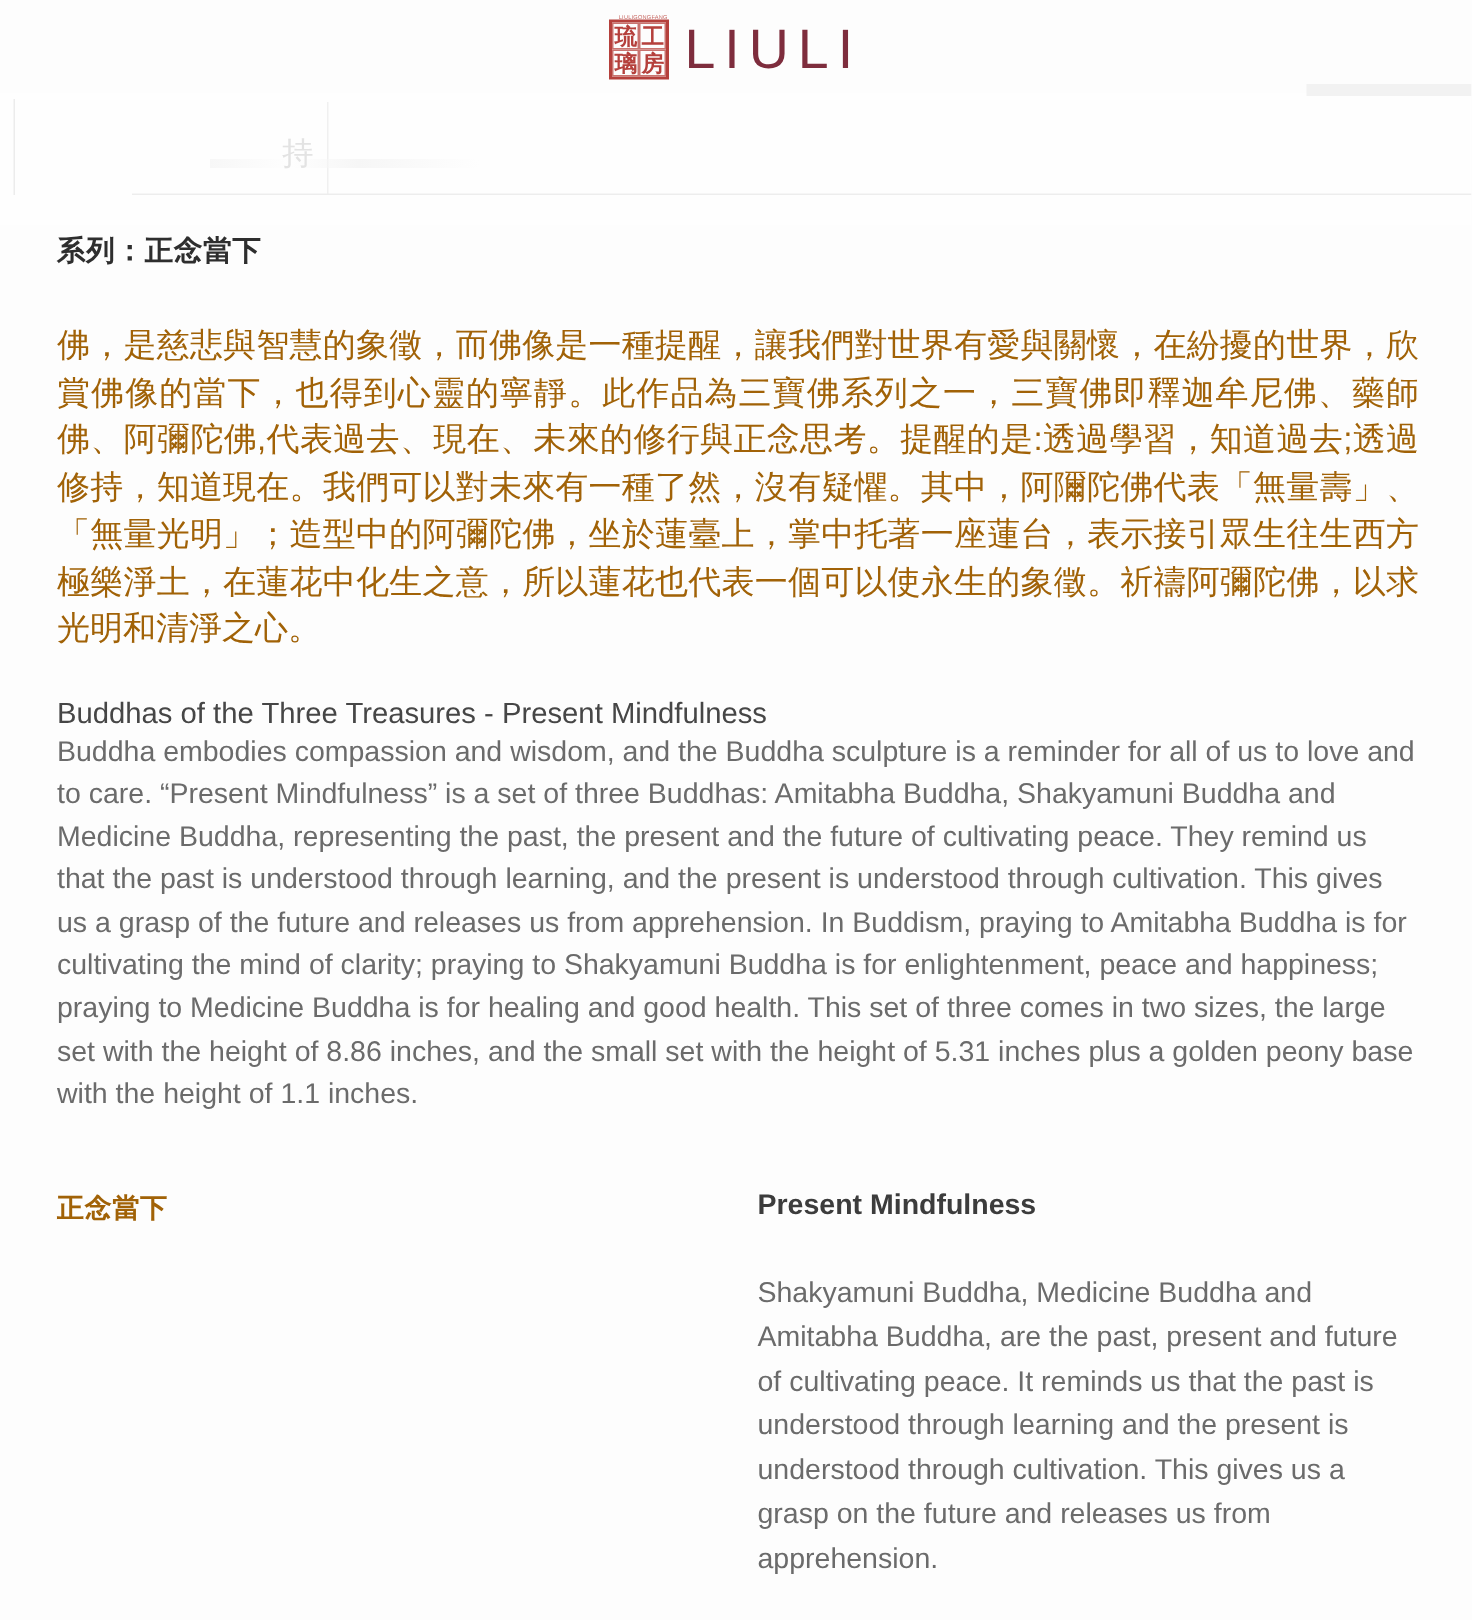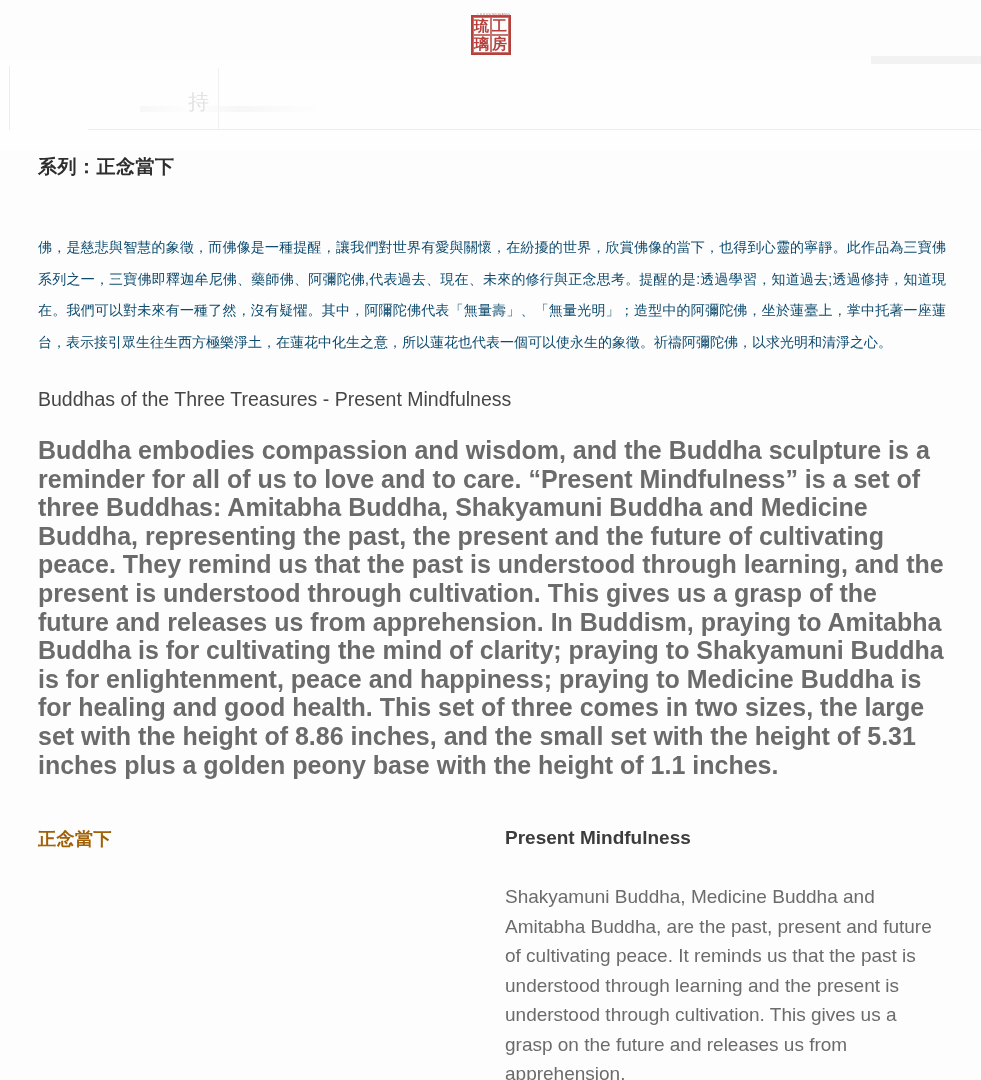--- a/index.html
+++ b/index.html
@@ -75,31 +75,30 @@
     margin-top:4px;
     font-size:19px;font-weight:bold;color:#2e2e2e;
     letter-spacing:.5px;
   }
   .zh-concept{
     margin-top:46px;
     font-size:19px;font-weight:bold;color:#2e2e2e;
     letter-spacing:.5px;
   }
   .zh-paragraph{
-    margin-top:52px;
-    font-size:14px;line-height:31.5px;color:#0c4a6e;
+    margin-top:34px;
+    font-size:22px;line-height:31.5px;color:#a16207;
     text-align:justify;
   }
   .en-heading{
     margin-top:30px;
     font-size:19.5px;font-weight:normal;color:#464646;
   }
   .en-paragraph{
-    margin-top:25px;
-    font-size:25px;line-height:28.6px;color:#6b6b6b;font-weight:bold;
+    font-size:19px;line-height:28.6px;color:#6b6b6b;
   }
   
   .columns{
     margin-top:48px;
     display:flex;
     gap:47px;
   }
   .col-left{width:420px;}
   .col-right{width:441px;}
   .col-heading-zh{
@@ -123,20 +122,21 @@
 
 <div class="header">
   <div class="logo">
     <div class="seal">
       <span class="seal-top-text">LIULIGONGFANG</span>
       <span class="seal-cell">琉</span>
       <span class="seal-cell">工</span>
       <span class="seal-cell">璃</span>
       <span class="seal-cell">房</span>
     </div>
+    <div class="wordmark">LIULI</div>
   </div>
 </div>
 
 <div class="faded-banner">
   <div class="left-edge"></div>
   <div class="tr-strip"></div>
   <div class="v-line"></div>
   <div class="faint-smudge"></div>
   <span class="faint-char">持</span>
   <div class="bottom-line"></div>

